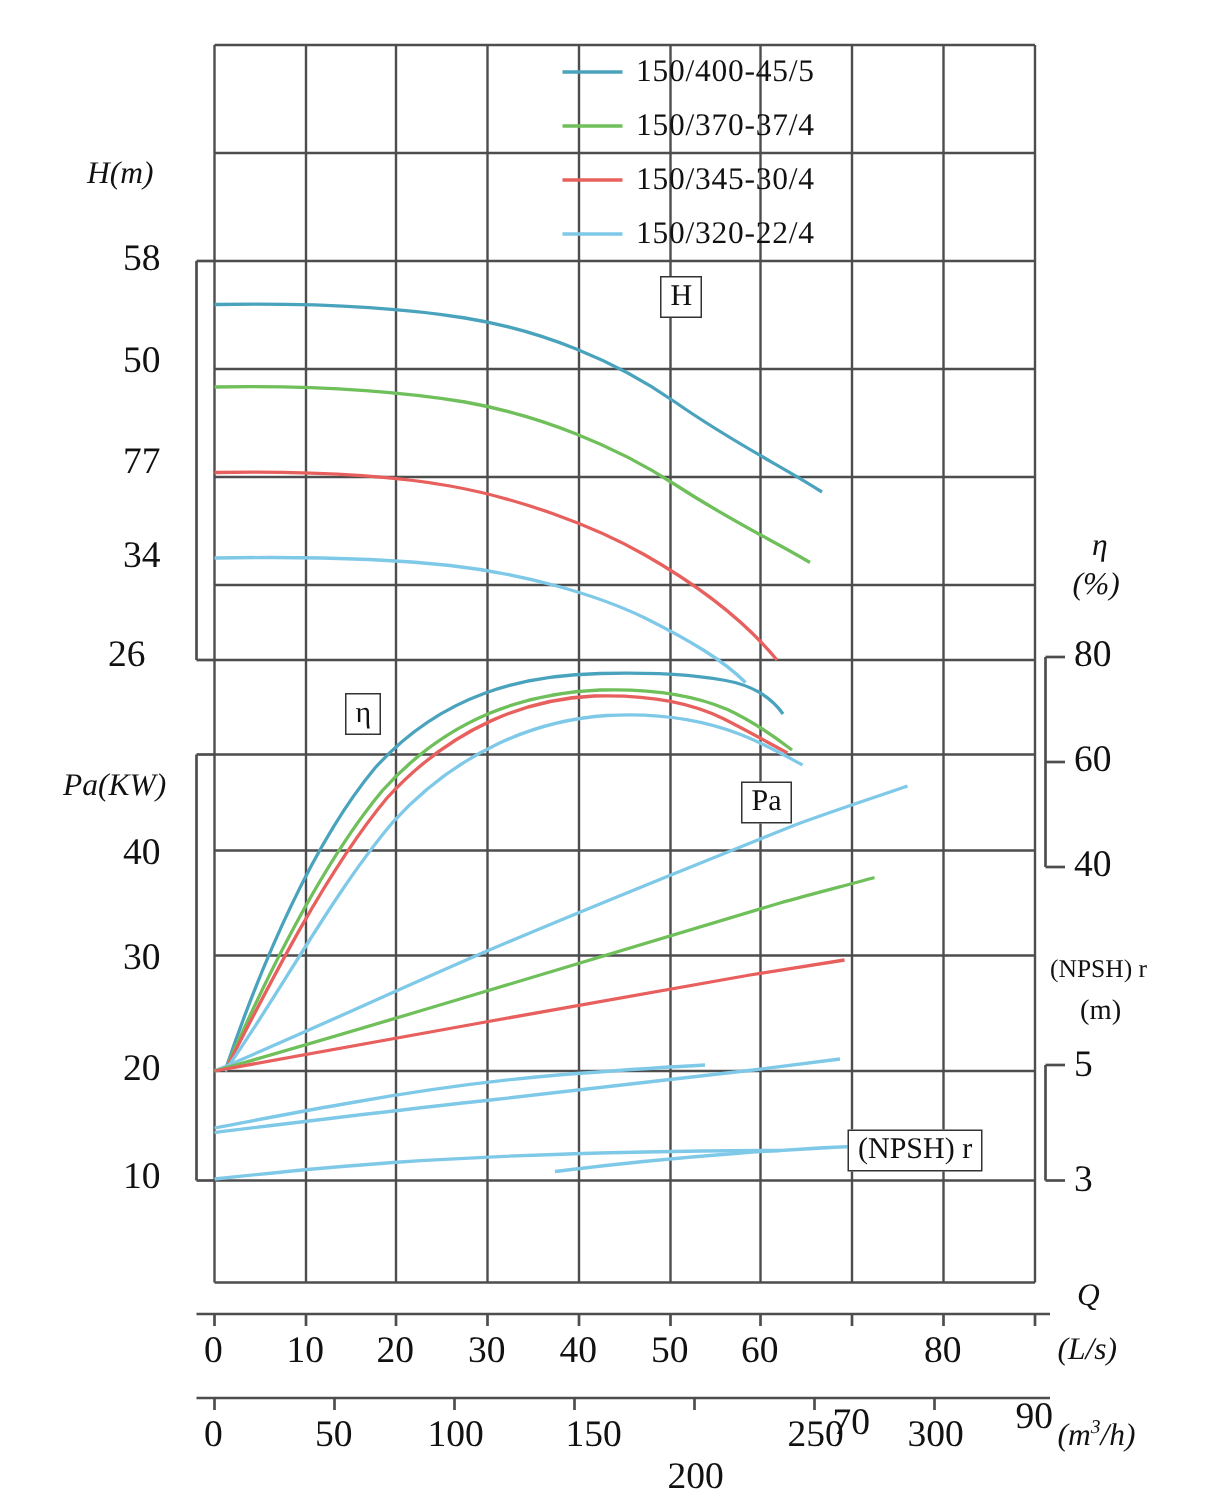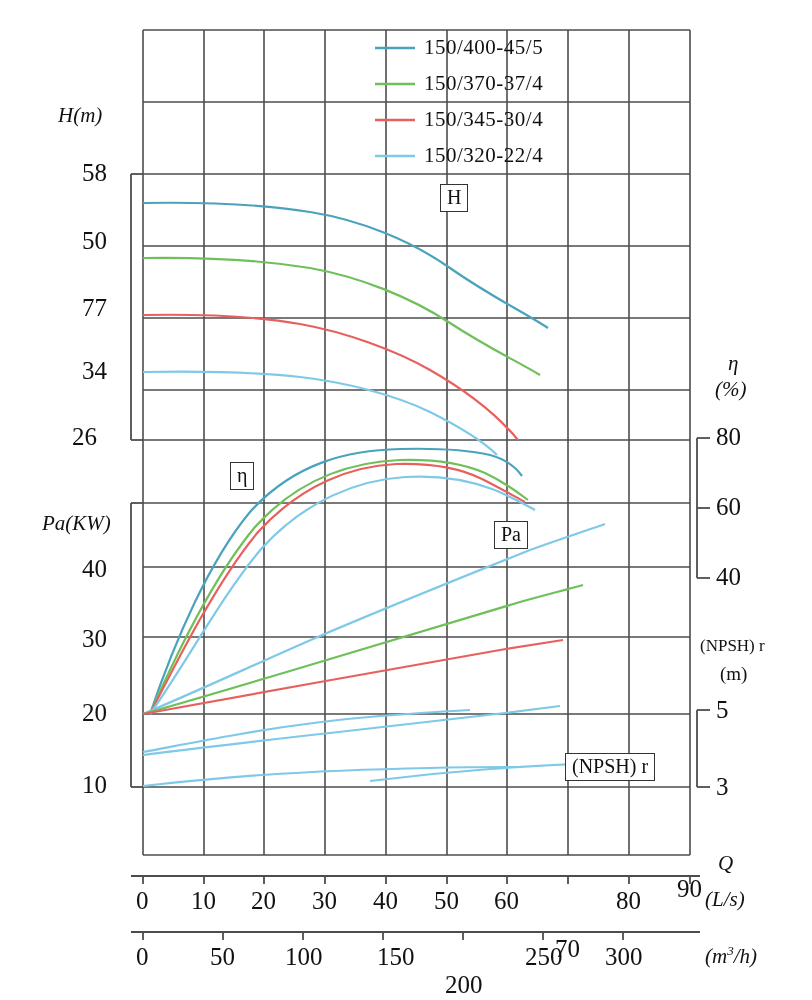--- a/index.html
+++ b/index.html
@@ -209,21 +209,21 @@
 
   <div class="lbl ticklbl" style="left:136px; top:888px;">0</div>
   <div class="lbl ticklbl" style="left:191px; top:888px;">10</div>
   <div class="lbl ticklbl" style="left:251px; top:888px;">20</div>
   <div class="lbl ticklbl" style="left:312px; top:888px;">30</div>
   <div class="lbl ticklbl" style="left:373px; top:888px;">40</div>
   <div class="lbl ticklbl" style="left:434px; top:888px;">50</div>
   <div class="lbl ticklbl" style="left:494px; top:888px;">60</div>
   <div class="lbl ticklbl" style="left:555px; top:936px;">70</div>
   <div class="lbl ticklbl" style="left:616px; top:888px;">80</div>
-  <div class="lbl ticklbl" style="left:677px; top:876px;">90</div>
+  <div class="lbl ticklbl" style="left:677px; top:932px;">90</div>
 
   <div class="lbl ticklbl" style="left:136px; top:944px;">0</div>
   <div class="lbl ticklbl" style="left:210px; top:944px;">50</div>
   <div class="lbl ticklbl" style="left:285px; top:944px;">100</div>
   <div class="lbl ticklbl" style="left:365px; top:944px;margin-left:12px;">150</div>
   <div class="lbl ticklbl" style="left:445px; top:972px;">200</div>
   <div class="lbl ticklbl" style="left:525px; top:944px;">250</div>
   <div class="lbl ticklbl" style="left:605px; top:944px;">300</div>
 
   <div class="lbl axis-title" style="left:718px; top:852px;">Q</div>

